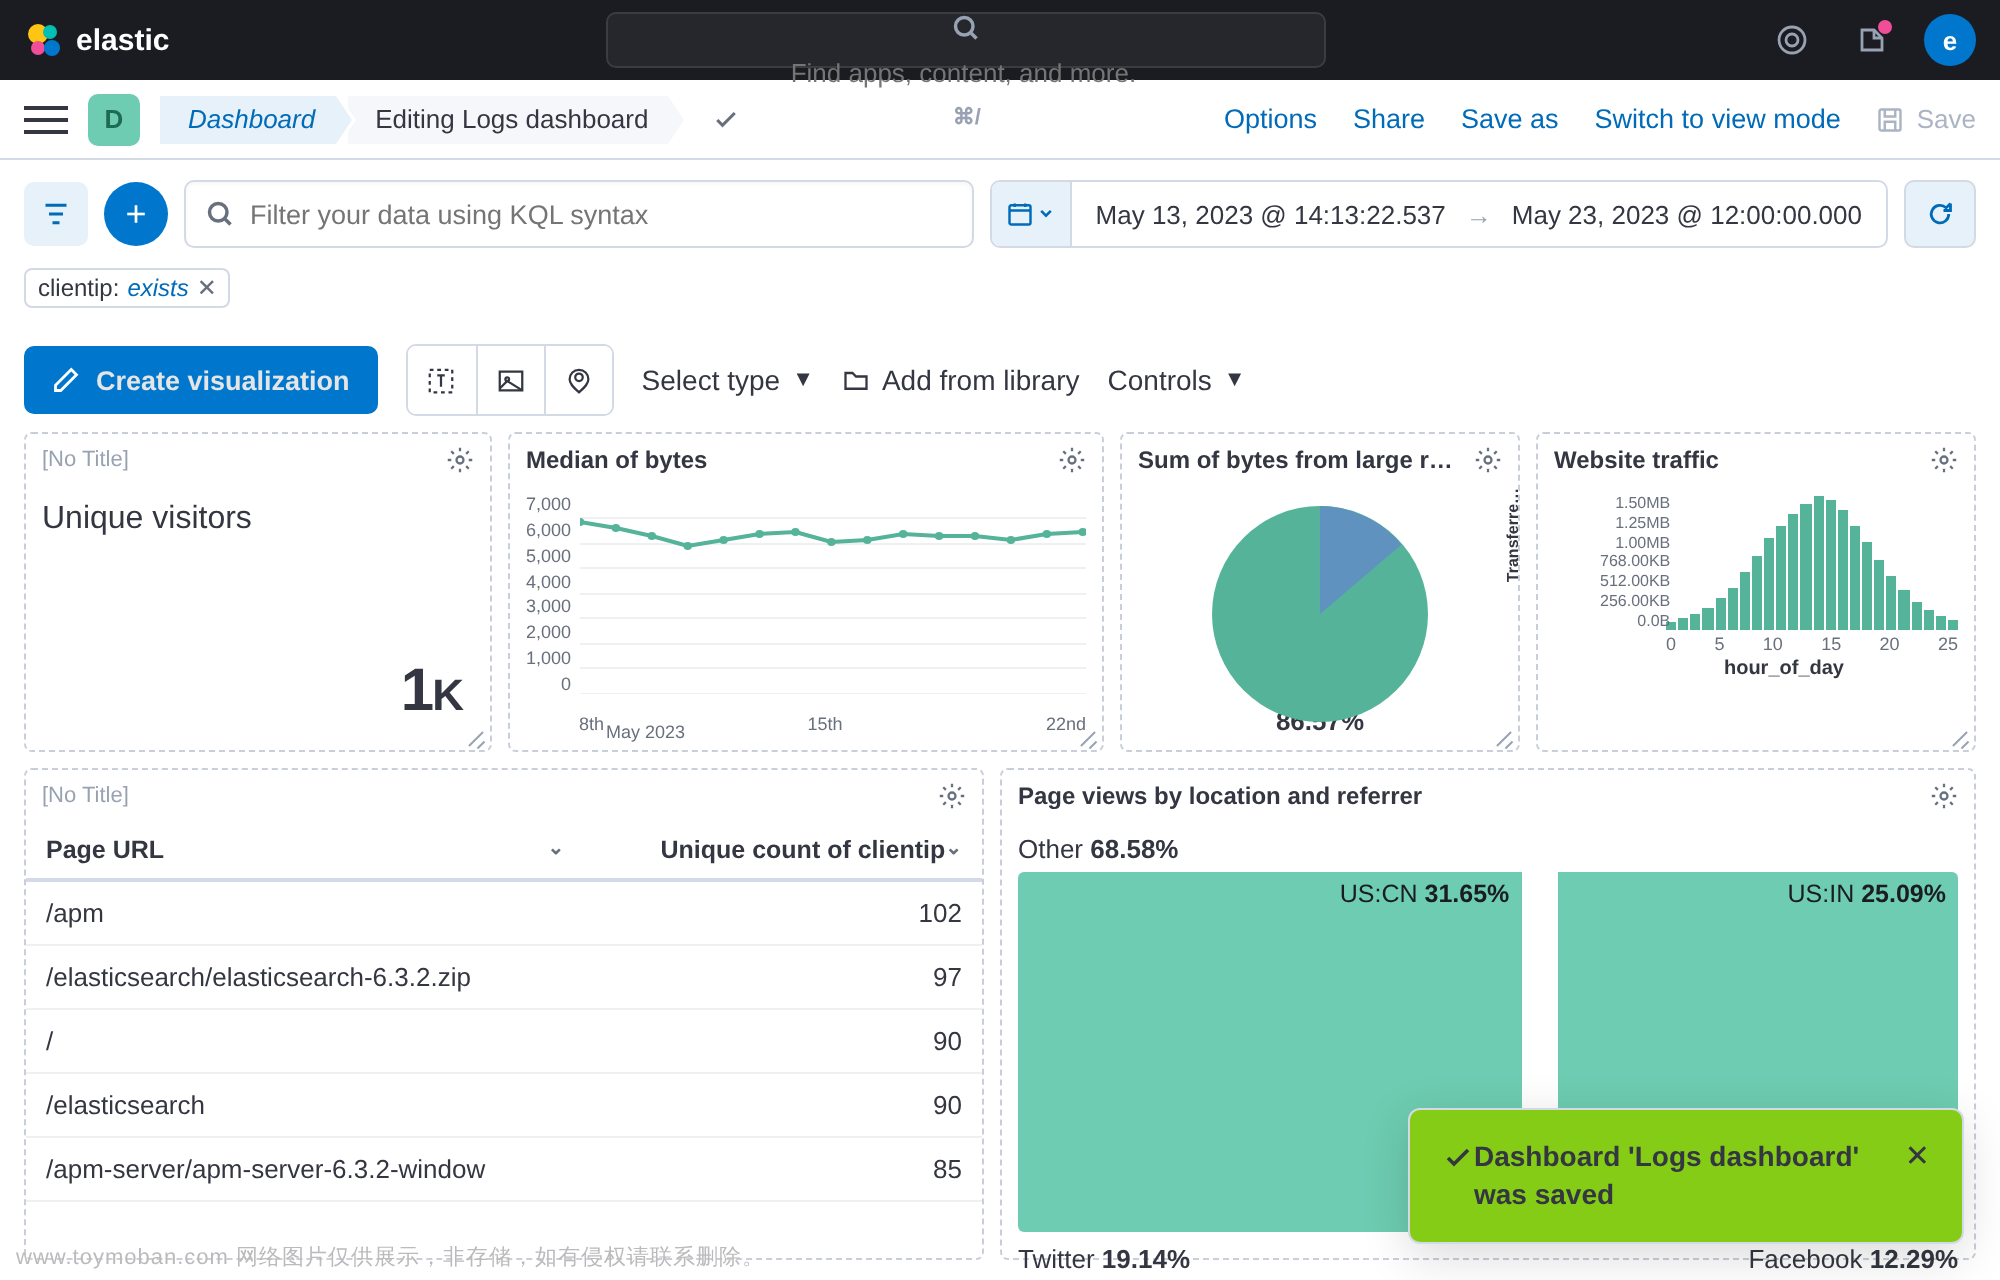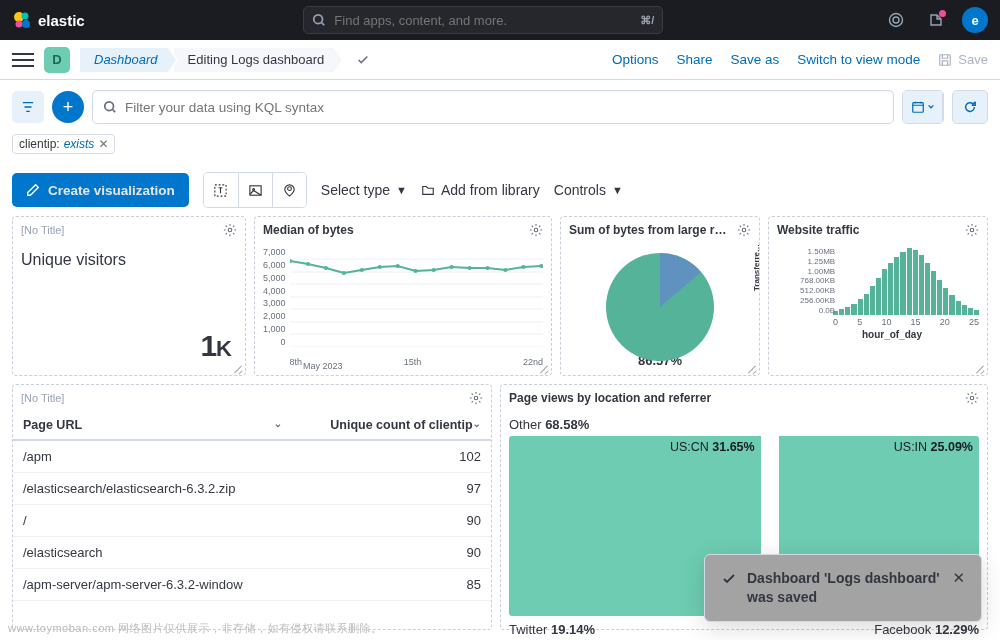--- a/index.html
+++ b/index.html
@@ -1,21 +1,21 @@
 <!DOCTYPE html>
 <html><head>
 <meta charset="utf-8">
 <style>
 * { box-sizing: border-box; margin: 0; padding: 0; font-family: -apple-system, BlinkMacSystemFont, "Segoe UI", Helvetica, Arial, sans-serif; }
 body { width: 1000px; height: 640px; overflow: hidden; background: #fff; font-size: 13px; color: #343741; }
 .topbar { height: 40px; background: #1a1c21; display: flex; align-items: center; padding: 0 12px; gap: 12px; }
 .logo-wrap { display: flex; align-items: center; gap: 6px; }
 .logo-text { color: #fff; font-weight: 700; font-size: 15px; }
 .search-wrap { flex: 1; display: flex; justify-content: center; }
-.global-search { width: 360px; height: 28px; background: #25272d; border: 1px solid #3a3c42; border-radius: 5px; display: flex; align-items: center; padding: 0 8px; gap: 8px; color: #98a2b3; }
+.global-search { width: 360px; height: 28px; background: #25272d; border: 1px solid #3a3c42; border-radius: 5px; display: flex; align-items: center; padding: 0 8px; gap: 8px; color: #98a2b3; flex-direction: column; }
 .global-search input { flex: 1; background: transparent; border: none; outline: none; color: #ddd; font-size: 13px; }
 .kbd { font-size: 11px; color: #98a2b3; font-weight: 600; }
 .top-right { display: flex; align-items: center; gap: 12px; }
 .top-icon { width: 28px; height: 28px; display: flex; align-items: center; justify-content: center; color: #98a2b3; border-radius: 50%; position: relative; }
 .notif-dot { position: absolute; top: 4px; right: 4px; width: 7px; height: 7px; border-radius: 50%; background: #f04e98; }
 .avatar { width: 26px; height: 26px; border-radius: 50%; background: #07c; color: #fff; display: flex; align-items: center; justify-content: center; font-weight: 600; font-size: 13px; }
 
 .headerbar { height: 40px; border-bottom: 1px solid #d3dae6; display: flex; align-items: center; padding: 0 12px; gap: 10px; }
 .burger { width: 22px; display: flex; flex-direction: column; gap: 4px; cursor: pointer; }
 .burger span { height: 2px; background: #343741; }
@@ -100,21 +100,21 @@
 .data-table td { padding: 8px 10px; border-bottom: 1px solid #eef0f4; font-size: 13px; }
 .data-table td:last-child { text-align: right; }
 
 .treemap-top { font-size: 13px; padding: 2px 0 4px; }
 .treemap-top b { font-weight: 700; }
 .treemap-box { display: flex; height: 180px; border-radius: 3px; overflow: hidden; gap: 18px; text-align: right; }
 .tm-cell { background: #6dccb1; padding: 4px 6px; font-size: 12.5px; color: #1a1c21; }
 .tm-cell b { font-weight: 700; }
 .treemap-bottom { display: flex; justify-content: space-between; font-size: 13px; padding-top: 6px; }
 
-.toast { position: absolute; right: 18px; bottom: 18px; width: 278px; background: #a3a3a3; border: 1px solid #d3dae6; border-radius: 6px; box-shadow: 0 6px 24px rgba(0,0,0,.15); padding: 14px 16px; display: flex; gap: 10px; align-items: flex-start; }
+.toast { position: absolute; right: 18px; bottom: 18px; width: 278px; background: #84cc16; border: 1px solid #d3dae6; border-radius: 6px; box-shadow: 0 6px 24px rgba(0,0,0,.15); padding: 14px 16px; display: flex; align-items: flex-start; }
 .toast-check { color: #343741; margin-top: 2px; }
 .toast-text { flex: 1; font-size: 14px; font-weight: 700; line-height: 1.35; }
 .toast-close { cursor: pointer; color: #343741; font-size: 15px; }
 
 .watermark { position: absolute; bottom: 4px; left: 8px; font-size: 11px; color: #bbb; letter-spacing: .5px; margin-top: 16px; }
 svg { display: block; }
 </style>
 </head>
 <body>
 
@@ -212,20 +212,25 @@
   <div class="date-wrap">
     <div class="date-cal">
         <svg width="14" height="14" viewBox="0 0 16 16" fill="none" stroke="#006bb8" stroke-width="1.4">
           <rect x="2" y="3" width="12" height="11" rx="1"></rect>
           <path d="M2 6h12M5 2v2M11 2v2"></path>
         </svg>
         <svg width="8" height="8" viewBox="0 0 10 10" fill="none" stroke="#006bb8" stroke-width="1.6">
           <path d="m2 3 3 3 3-3"></path>
         </svg>
       </div>
+    <div class="date-range">
+      <span>May 13, 2023 @ 14:13:22.537</span>
+      <span class="arrow-sep">→</span>
+      <span>May 23, 2023 @ 12:00:00.000</span>
+    </div>
   </div>
   <button class="refresh-btn">
       <svg width="14" height="14" viewBox="0 0 16 16" fill="none" stroke="#006bb8" stroke-width="1.6">
         <path d="M13 8a5 5 0 1 1-1.5-3.5L14 2M14 2v4h-4"></path>
       </svg>
     </button>
 </div>
 
 <div class="filter-pills">
   <span class="pill">

